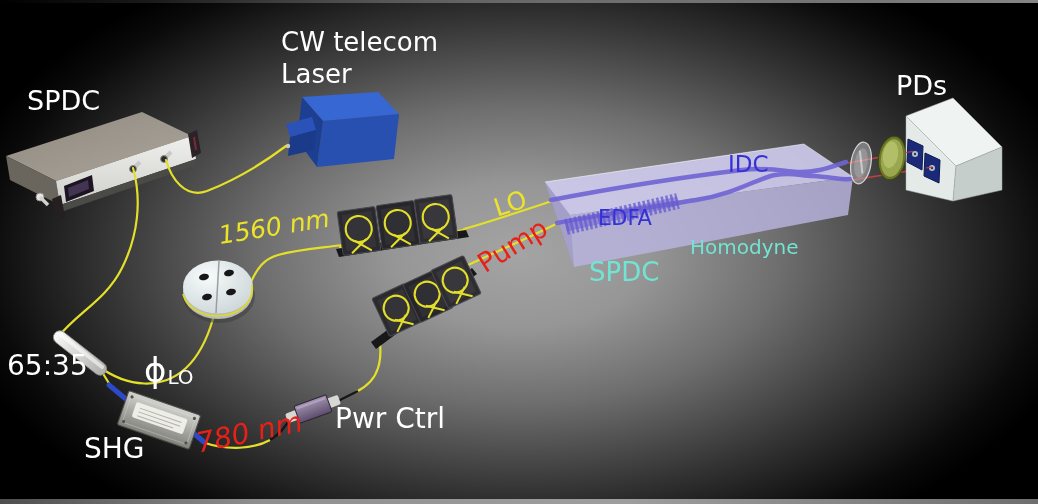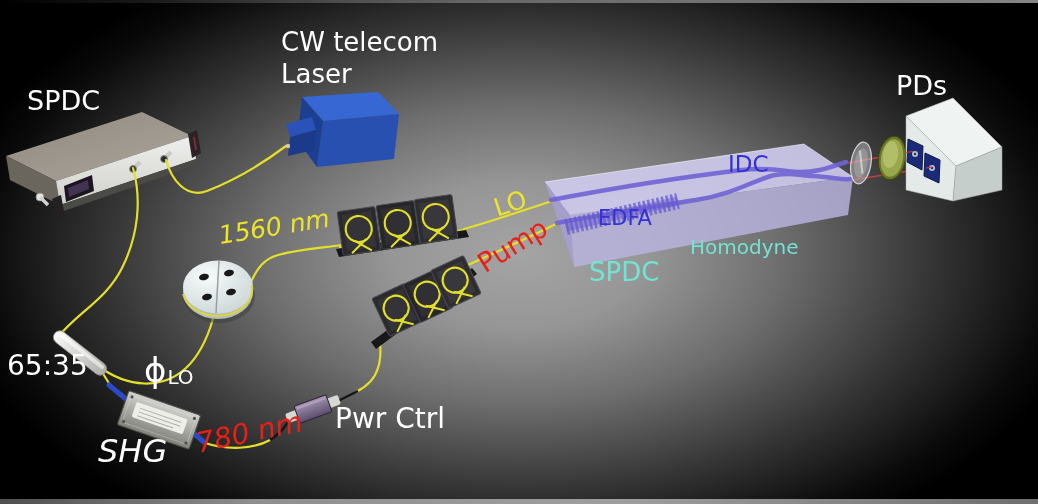--- a/index.html
+++ b/index.html
@@ -25,21 +25,21 @@
   #lbl-spdc{left:589px;top:258px;font-size:26px;color:#72e4d4;}
   #lbl-homodyne{left:690px;top:235px;width:215px;text-align:left;font-size:20px;color:#72e4d4;line-height:1.22;}
   #lbl-lo{left:495px;top:195px;font-size:25px;color:#ece42a;transform:rotate(-18deg);}
   #lbl-pump{left:480px;top:250px;font-size:27px;color:#e82018;transform:rotate(-32deg);}
   #lbl-1560{left:219px;top:222px;font-size:25px;font-style:italic;color:#ece42a;transform:rotate(-9deg);}
   #lbl-780{left:197px;top:428px;font-size:28px;font-style:italic;color:#e82018;transform:rotate(-12deg);}
   #lbl-6535{left:7px;top:350px;font-size:28px;}
   #lbl-philo{left:144px;top:303px;margin-top:48px;}
   #lbl-philo .phi{font-size:34px;}
   #lbl-philo .sub{font-size:20px;position:relative;top:2px;margin-left:1px;}
-  #lbl-shg{left:98px;top:433px;font-size:32px;font-style:italic;}
+  #lbl-shg{left:84px;top:433px;font-size:28px;}
   #lbl-pwrctrl{left:335px;top:403px;font-size:28px;}
 </style>
 </head>
 <body>
 
 <div id="stage">
   <div id="edge-top"></div>
   <div id="edge-bottom"></div>
 
   <svg width="1038" height="504" viewBox="0 0 1038 504">

